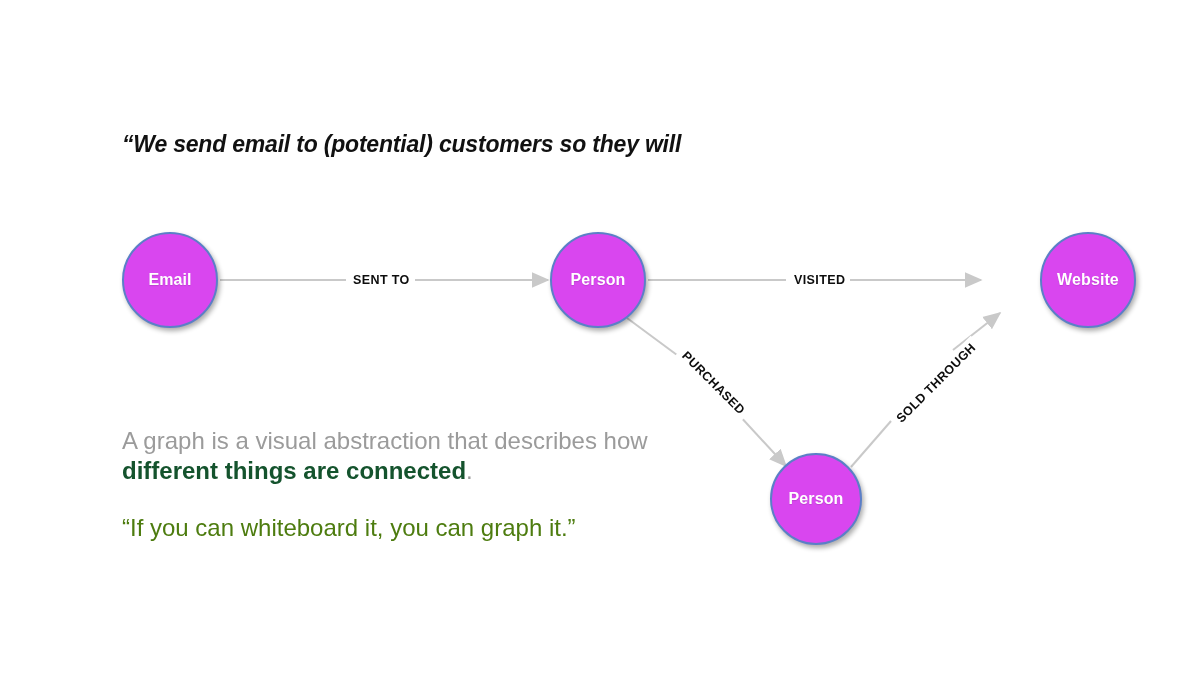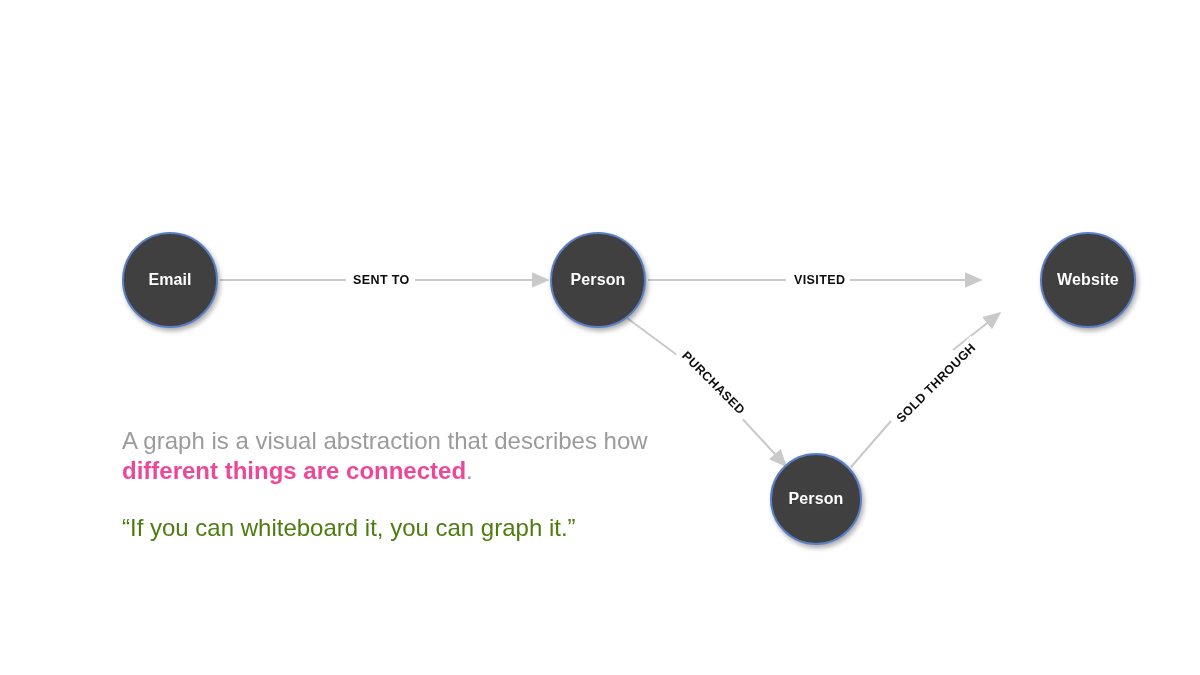--- a/index.html
+++ b/index.html
@@ -35,21 +35,21 @@
   #description-block {
     position: absolute;
     left: 122px;
     top: 426px;
     width: 600px;
     font-size: 24px;
     line-height: 30px;
     color: #9b9b9b;
   }
   #description-block .emphasis {
-    color: #ec4899;
+    color: #14532d;
     font-weight: 700;
   }
   #whiteboard-quote {
     position: absolute;
     left: 122px;
     top: 513px;
     width: 620px;
     font-size: 24px;
     line-height: 30px;
     color: #4d7c0f;
@@ -61,21 +61,21 @@
     left: 0;
     top: 0;
     width: 1200px;
     height: 675px;
   }
 
   
   .graph-node {
     position: absolute;
     border-radius: 50%;
-    background: #404040;
+    background: #d946ef;
     border: 2px solid #5b7fc7;
     box-sizing: border-box;
     box-shadow: 2px 3px 5px rgba(0,0,0,0.33);
     display: flex;
     align-items: center;
     justify-content: center;
   }
   .graph-node .node-label {
     color: #ffffff;
     font-weight: 700;
@@ -149,17 +149,18 @@
 
 <div class="edge-label" style="left:348px; top:271px;">SENT TO</div>
 
 <div class="edge-label" style="left:789px; top:271px;">VISITED</div>
 
 <div class="edge-label rot-down" style="left:667px; top:374px;">PURCHASED</div>
 
 <div class="edge-label rot-up" style="left:878px; top:374px;">SOLD THROUGH</div>
 
 <div id="quote-block">
+  <span class="qline-1">“We send email to (potential) customers so they will</span>
 </div>
 
 <div id="description-block"><span>A graph is a visual abstraction that describes how </span><span class="emphasis">different things are connected</span><span>.</span></div>
 
 <div id="whiteboard-quote">“If you can whiteboard it, you can graph it.”</div>
 
 </body></html>

